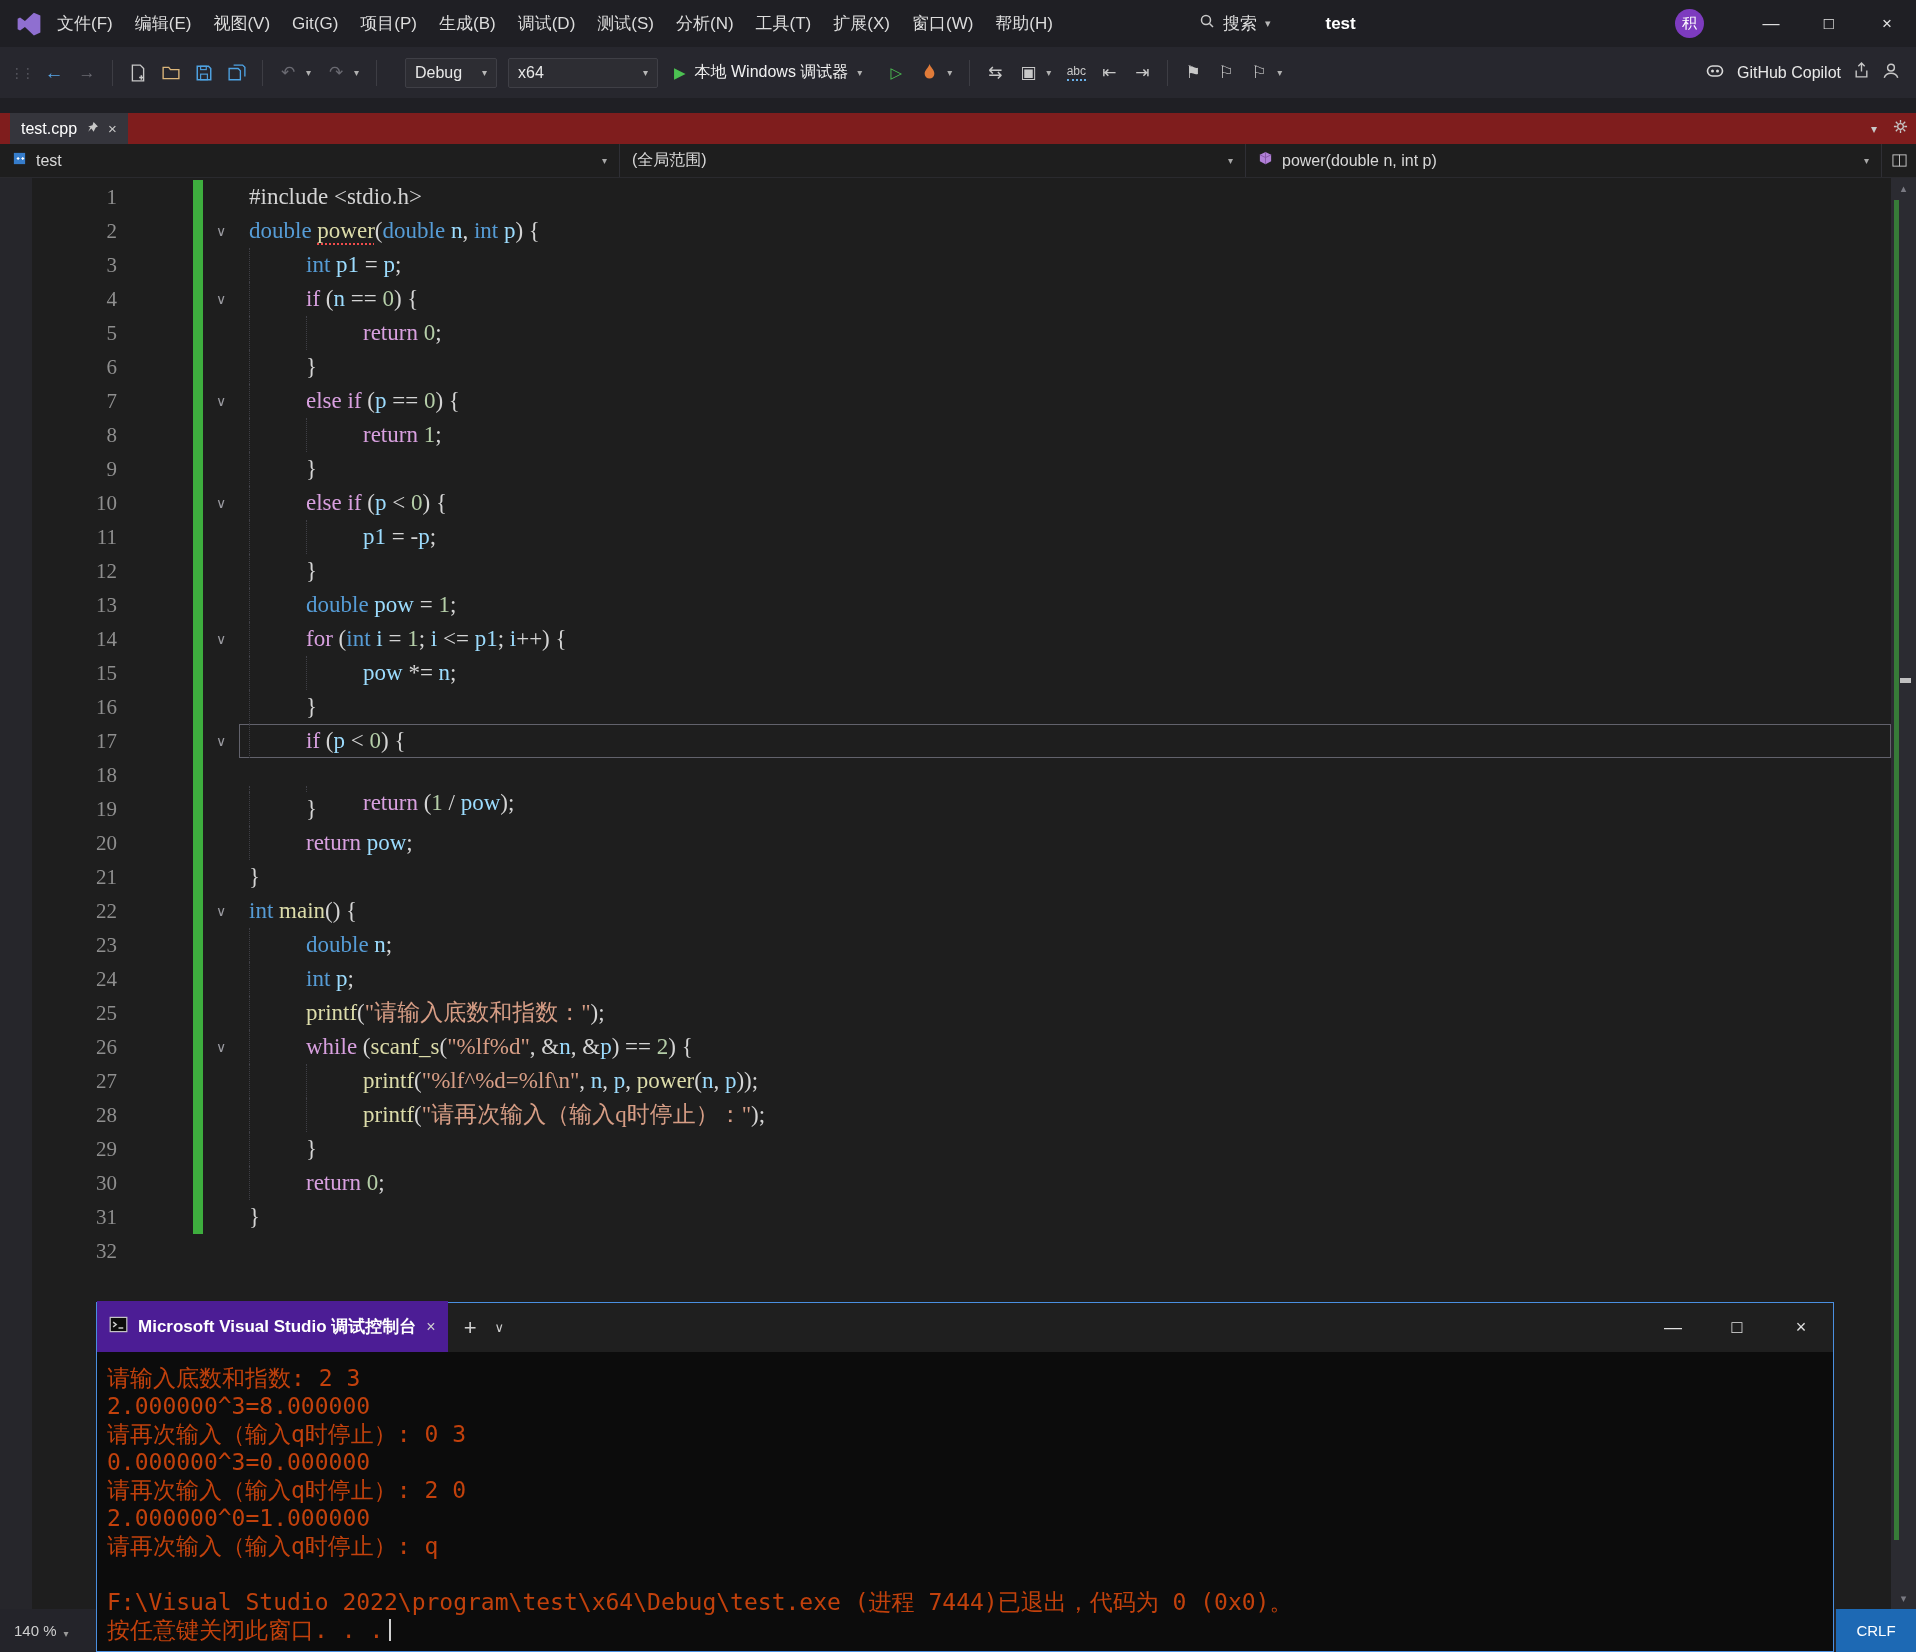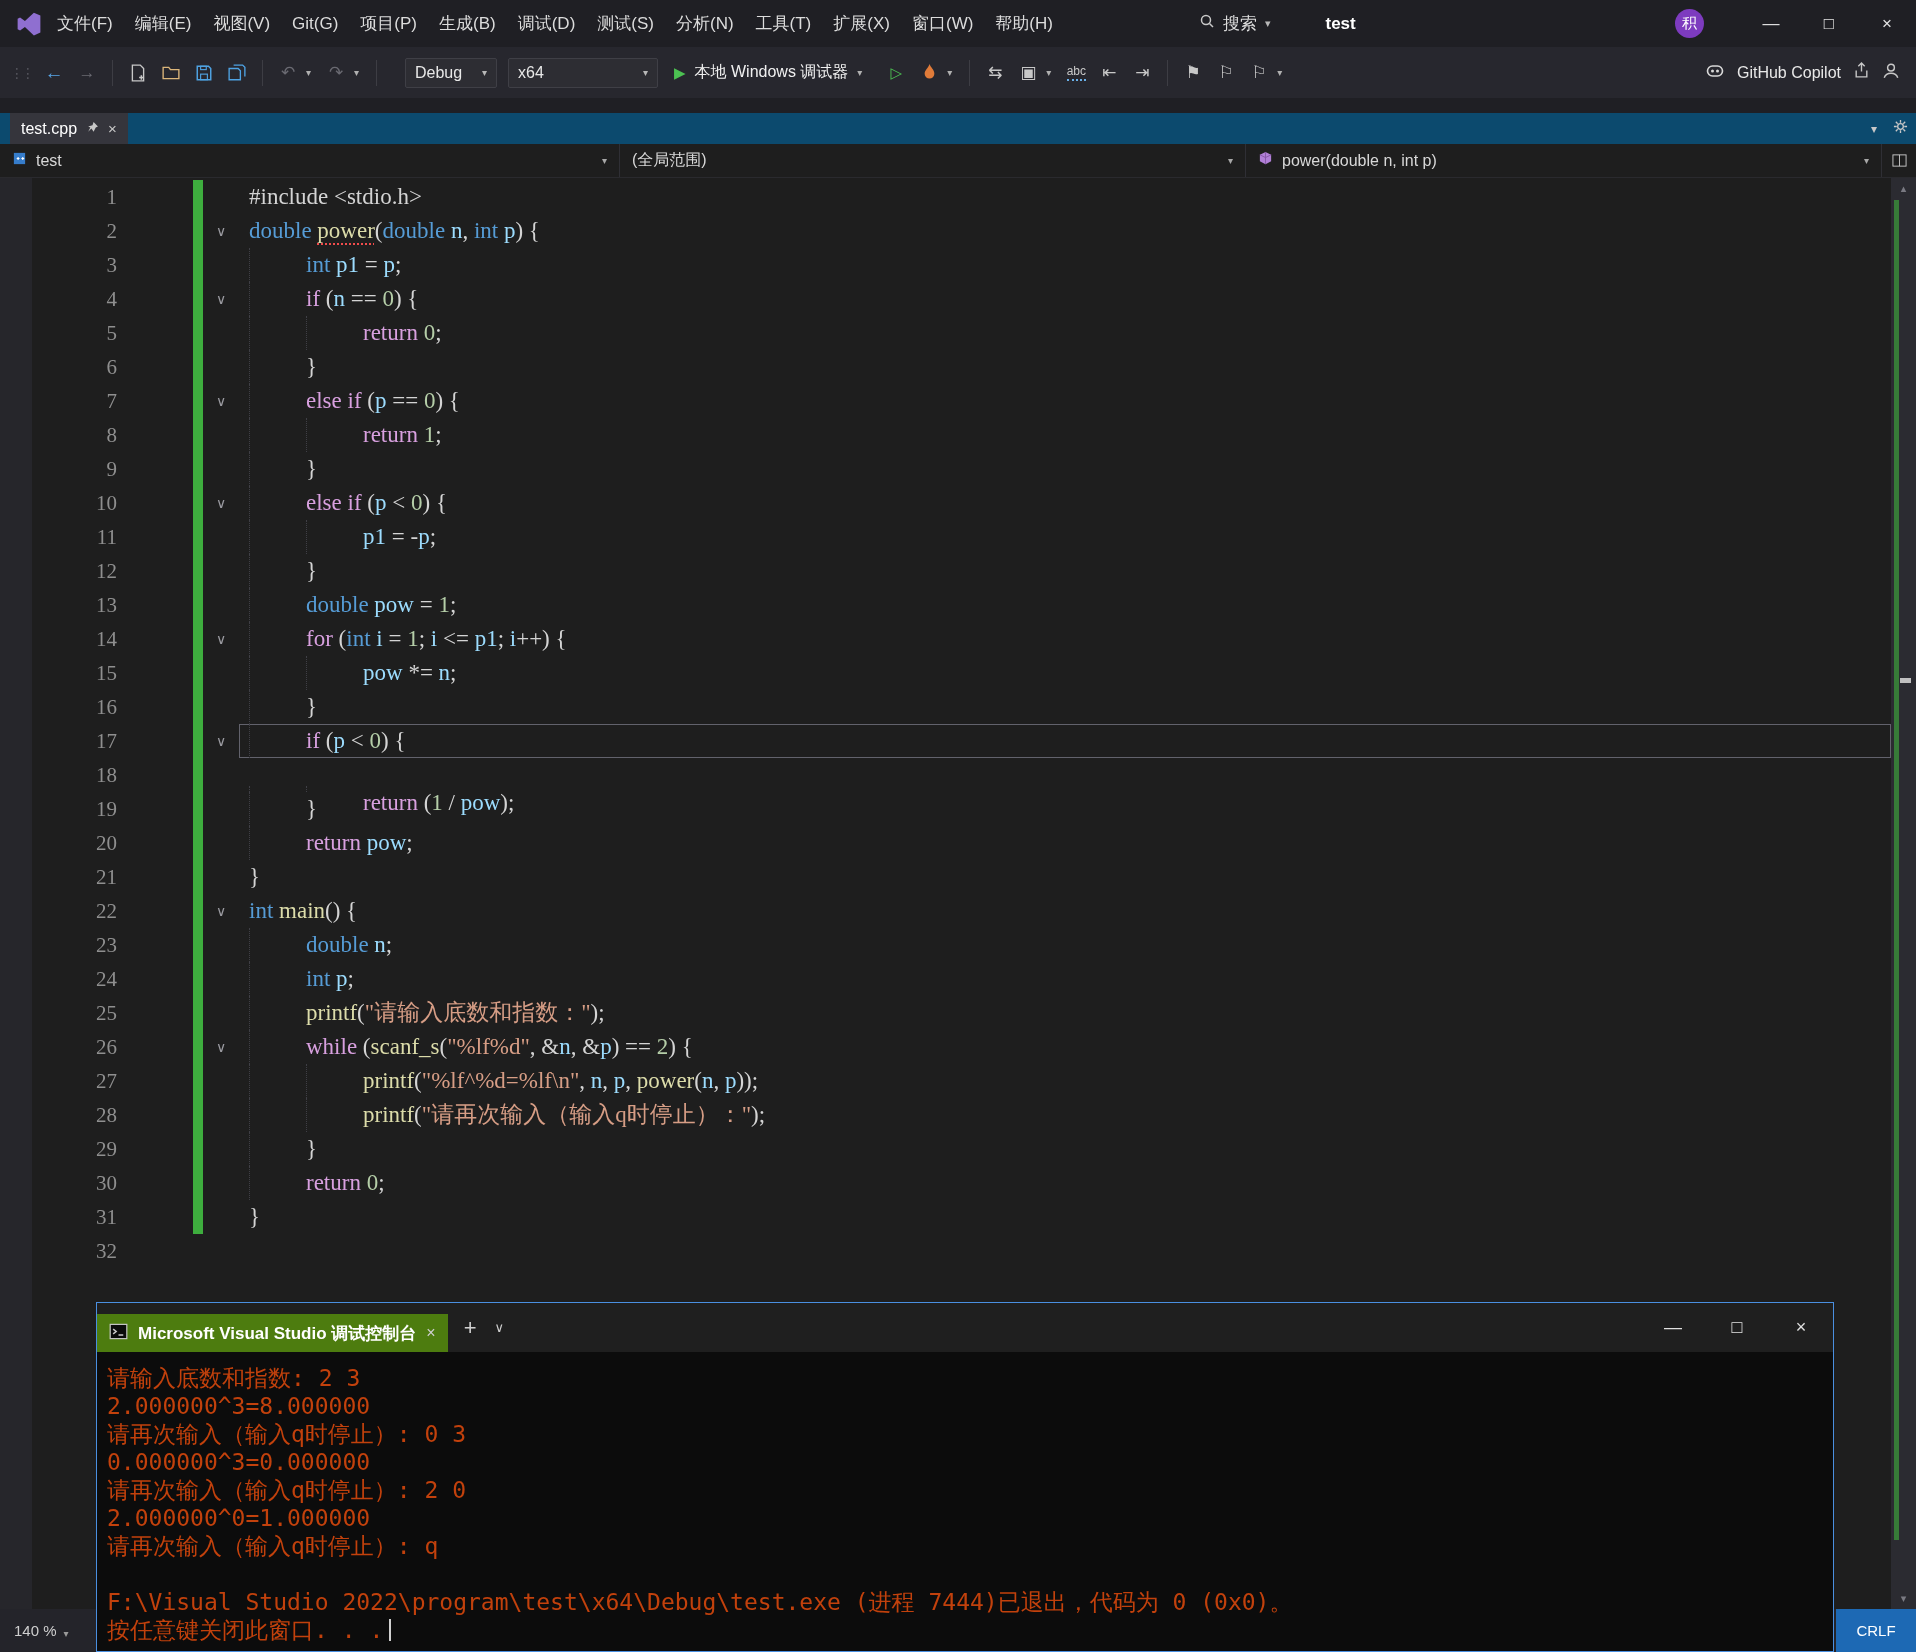--- a/index.html
+++ b/index.html
@@ -32,21 +32,21 @@
   .combo.cfg { width:92px; margin-left:18px; }
   .combo.plat { width:150px; }
   .run-btn { display:flex; align-items:center; gap:9px; padding:0 9px; color:#f0f0f0; font-size:16px; white-space:nowrap; }
   .run-btn .play { color:#4cc152; font-size:15px; }
   .abc { font-size:12px; color:#c8c8c8; border-bottom:2px dotted #6ab0e8; padding-bottom:1px; }
   .tb-copilot { margin-left:auto; display:flex; align-items:center; gap:12px; padding-right:6px; }
   .copilot-label { color:#e8e8e8; font-size:16px; }
 
   
   .tabgap { height:15px; background:#1f1f24; }
-  .tabstrip { height:31px; background:#0c4a6e; display:flex; align-items:flex-end; position:relative; }
+  .tabstrip { height:31px; background:#7f1d1d; display:flex; align-items:flex-end; position:relative; }
   .tab { height:31px; background:#35353c; display:flex; align-items:center; gap:9px; padding:0 11px; margin-left:10px; color:#fff; font-size:16px; }
   .tab .close { color:#c8c8c8; font-size:15px; }
   .tabstrip-right { position:absolute; right:8px; top:0; height:31px; display:flex; align-items:center; gap:16px; color:#c8c8c8; }
   .tabstrip-right .caret { font-size:12px; }
 
   
   .navbar { height:34px; background:#1e1e1e; display:flex; align-items:stretch; border-bottom:1px solid #2a2a2e; }
   .navcombo { display:flex; align-items:center; gap:9px; padding:0 12px; color:#d8d8d8; font-size:16px; border-right:1px solid #2f2f35; }
   .navcombo .caret { margin-left:auto; font-size:10px; color:#a8a8a8; }
   .nc1 { width:620px; } .nc2 { width:626px;gap:6px; } .nc3 { flex:1; }
@@ -83,21 +83,21 @@
   
   .bottomrow { height:43px; background:#24242a; display:flex; align-items:center; }
   .zoom { display:flex; align-items:flex-end; gap:7px; padding:0 14px; color:#cfcfcf; font-size:15px; }
   .zoom .caret { font-size:10px; color:#9a9a9a; }
   .hscroll { flex:1; height:100%; }
   .eol { width:80px; height:100%; background:#1d69b4; color:#fff; display:flex; align-items:center; justify-content:center; font-size:15px; }
 
   
   .console { position:absolute; left:96px; top:1302px; width:1738px; height:350px; background:#0c0c0c; border:1px solid #4a8fe0; z-index:50; display:flex; flex-direction:column; }
   .con-titlebar { height:49px; background:#1f1f1f; display:flex; align-items:flex-end; flex:none; }
-  .con-tab { height:38px; background:#4d7c0f; display:flex; align-items:center; gap:10px; padding:0 12px; max-width:430px; }
+  .con-tab { height:51px; background:#4c1d95; display:flex; align-items:center; gap:10px; padding:0 12px; max-width:430px; }
   .con-tab-title { font-size:17px; color:#fff; font-weight:bold; max-width:300px; overflow:hidden; text-overflow:ellipsis; white-space:nowrap; }
   .con-tab .close { color:#cfcfcf; font-size:16px; }
   .con-newtab { color:#cfcfcf; font-size:22px; margin-left:16px; align-self:center; }
   .con-dd { color:#cfcfcf; font-size:13px; margin-left:18px; align-self:center; }
   .con-controls { margin-left:auto; display:flex; align-self:stretch; align-items:center; }
   .con-btn { width:64px; height:49px; display:flex; align-items:center; justify-content:center; color:#e0e0e0; font-size:18px; }
   .con-body { flex:1; padding:12px 0 0 10px; font-family:"DejaVu Sans Mono",monospace; font-size:23px; color:#c2410c; line-height:28px; overflow:hidden; }
   .con-line { white-space:pre; min-height:28px; }
   .con-cursor { display:inline-block; width:2px; height:22px; background:#d0d0d0; vertical-align:-3px; margin-left:6px; }
 </style>

